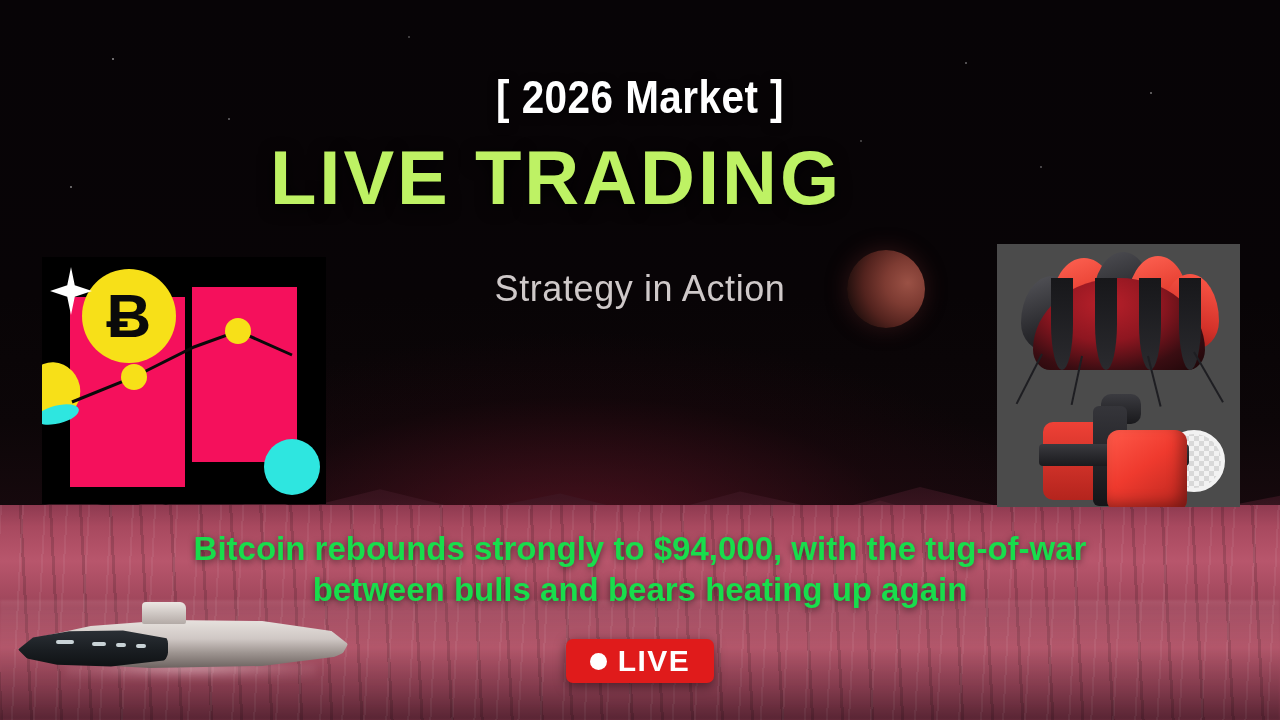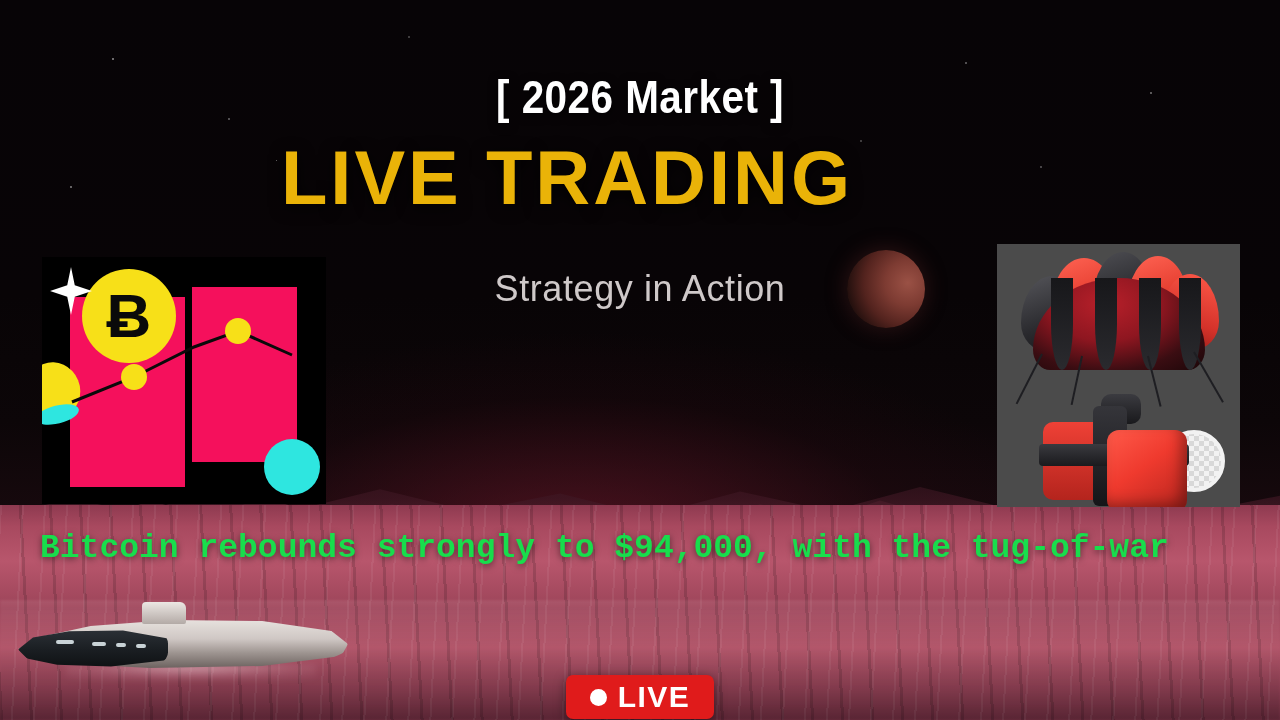--- a/index.html
+++ b/index.html
@@ -88,22 +88,22 @@
 
   
   .kicker {
     position:absolute; left:0; top:70px; width:1280px; text-align:center;
     color:#fff; font-size:46px; font-weight:700; letter-spacing:.5px;
     font-family:"Liberation Sans Narrow","Liberation Sans", sans-serif;
     transform:scaleX(.88); transform-origin:center;
     text-shadow:0 2px 10px rgba(0,0,0,.9);
   }
   .headline {
-    position:absolute; left:11px; top:140px; width:1112px; text-align:center;
-    color:#eab308; font-size:76px; font-weight:700; letter-spacing:3px;
+    position:absolute; left:0; top:140px; width:1112px; text-align:center;
+    color:#bef264; font-size:76px; font-weight:700; letter-spacing:3px;
     line-height:1; text-shadow:0 3px 16px rgba(0,0,0,.85);
   }
   .subtitle {
     position:absolute; left:0; top:268px; width:1280px; text-align:center;
     color:#cfc9c9; font-size:36px; font-weight:300; letter-spacing:.6px;
   }
 
   
   .banner {
     position:absolute; left:310px; top:358px; width:668px; height:148px;
@@ -195,33 +195,32 @@
   }
   .pc-ball {
     position:absolute; left:166px; top:186px; width:62px; height:62px; border-radius:50%;
     background:
       repeating-conic-gradient(#d8d8d8 0% 25%, #f2f2f2 0% 50%) 50%/10px 10px;
     border:4px solid #f2f2f2;
   }
 
   
   .news {
-    position:absolute; left:40px; top:528px; width:1200px; text-align:left;
+    position:absolute; left:40px; top:528px; width:1200px; text-align:center;
     color:#18dd4c; font-size:33px; font-weight:700; line-height:1.25;
-    font-family:Liberation Mono, monospace;
+    font-family:Liberation Sans, sans-serif;
     text-shadow:0 2px 7px rgba(0,0,0,.55);
   }
 
   
   .live-badge {
     position:absolute; left:566px; top:639px; width:148px; height:44px;
     background:#e01b1b; border-radius:7px;
     display:flex; align-items:center; justify-content:center; gap:11px;
     box-shadow:0 3px 12px rgba(0,0,0,.5);
-    margin-top:36px;
   }
   .live-dot { width:17px; height:17px; border-radius:50%; background:#fff; }
   .live-text { color:#fff; font-size:30px; font-weight:700; letter-spacing:1.5px; line-height:1; }
 </style>
 </head>
 <body>
 
 <div id="stage">
 
   <div class="bg-sky"></div>
@@ -296,20 +295,21 @@
     <div class="pc-ball"></div>
     <div class="pc-box-back"></div>
     <div class="pc-strap-v"></div>
     <div class="pc-strap-h"></div>
     <div class="pc-box-front"></div>
   </div>
 
 
   <div class="news">
     <div>Bitcoin rebounds strongly to $94,000, with the tug-of-war</div>
+    <div>between bulls and bears heating up again</div>
   </div>
 
   <div class="live-badge">
     <span class="live-dot"></span>
     <span class="live-text">LIVE</span>
   </div>
 
 </div>
 
 </body></html>

